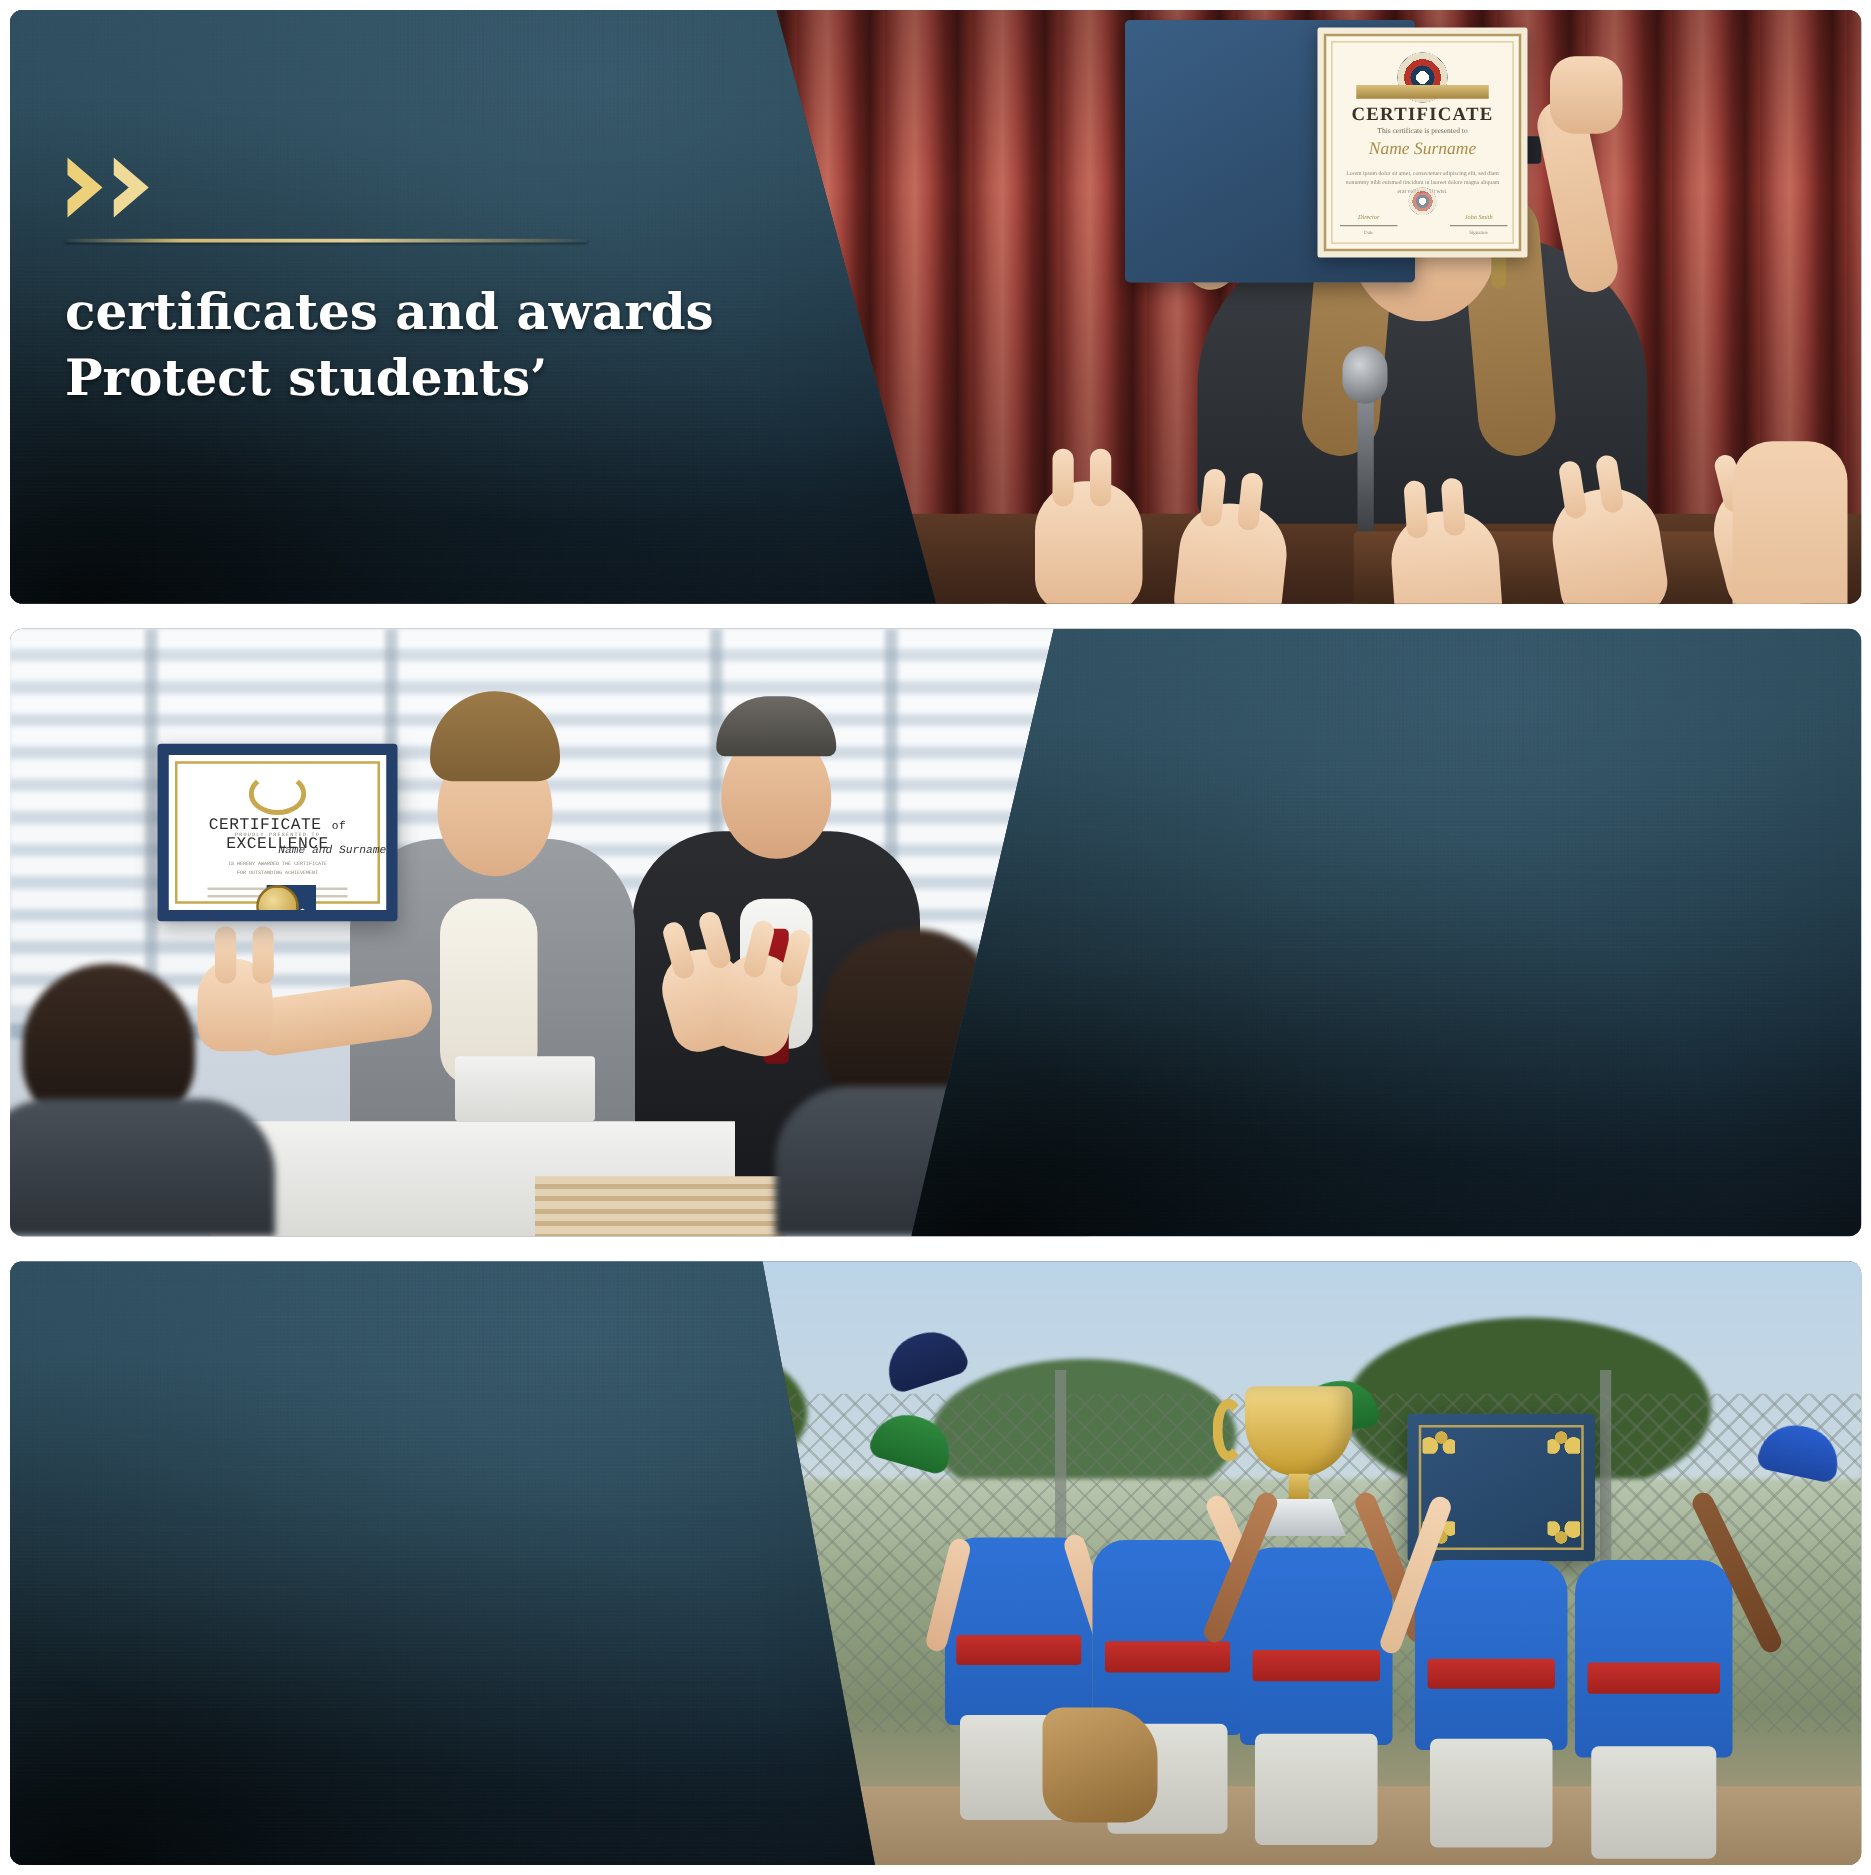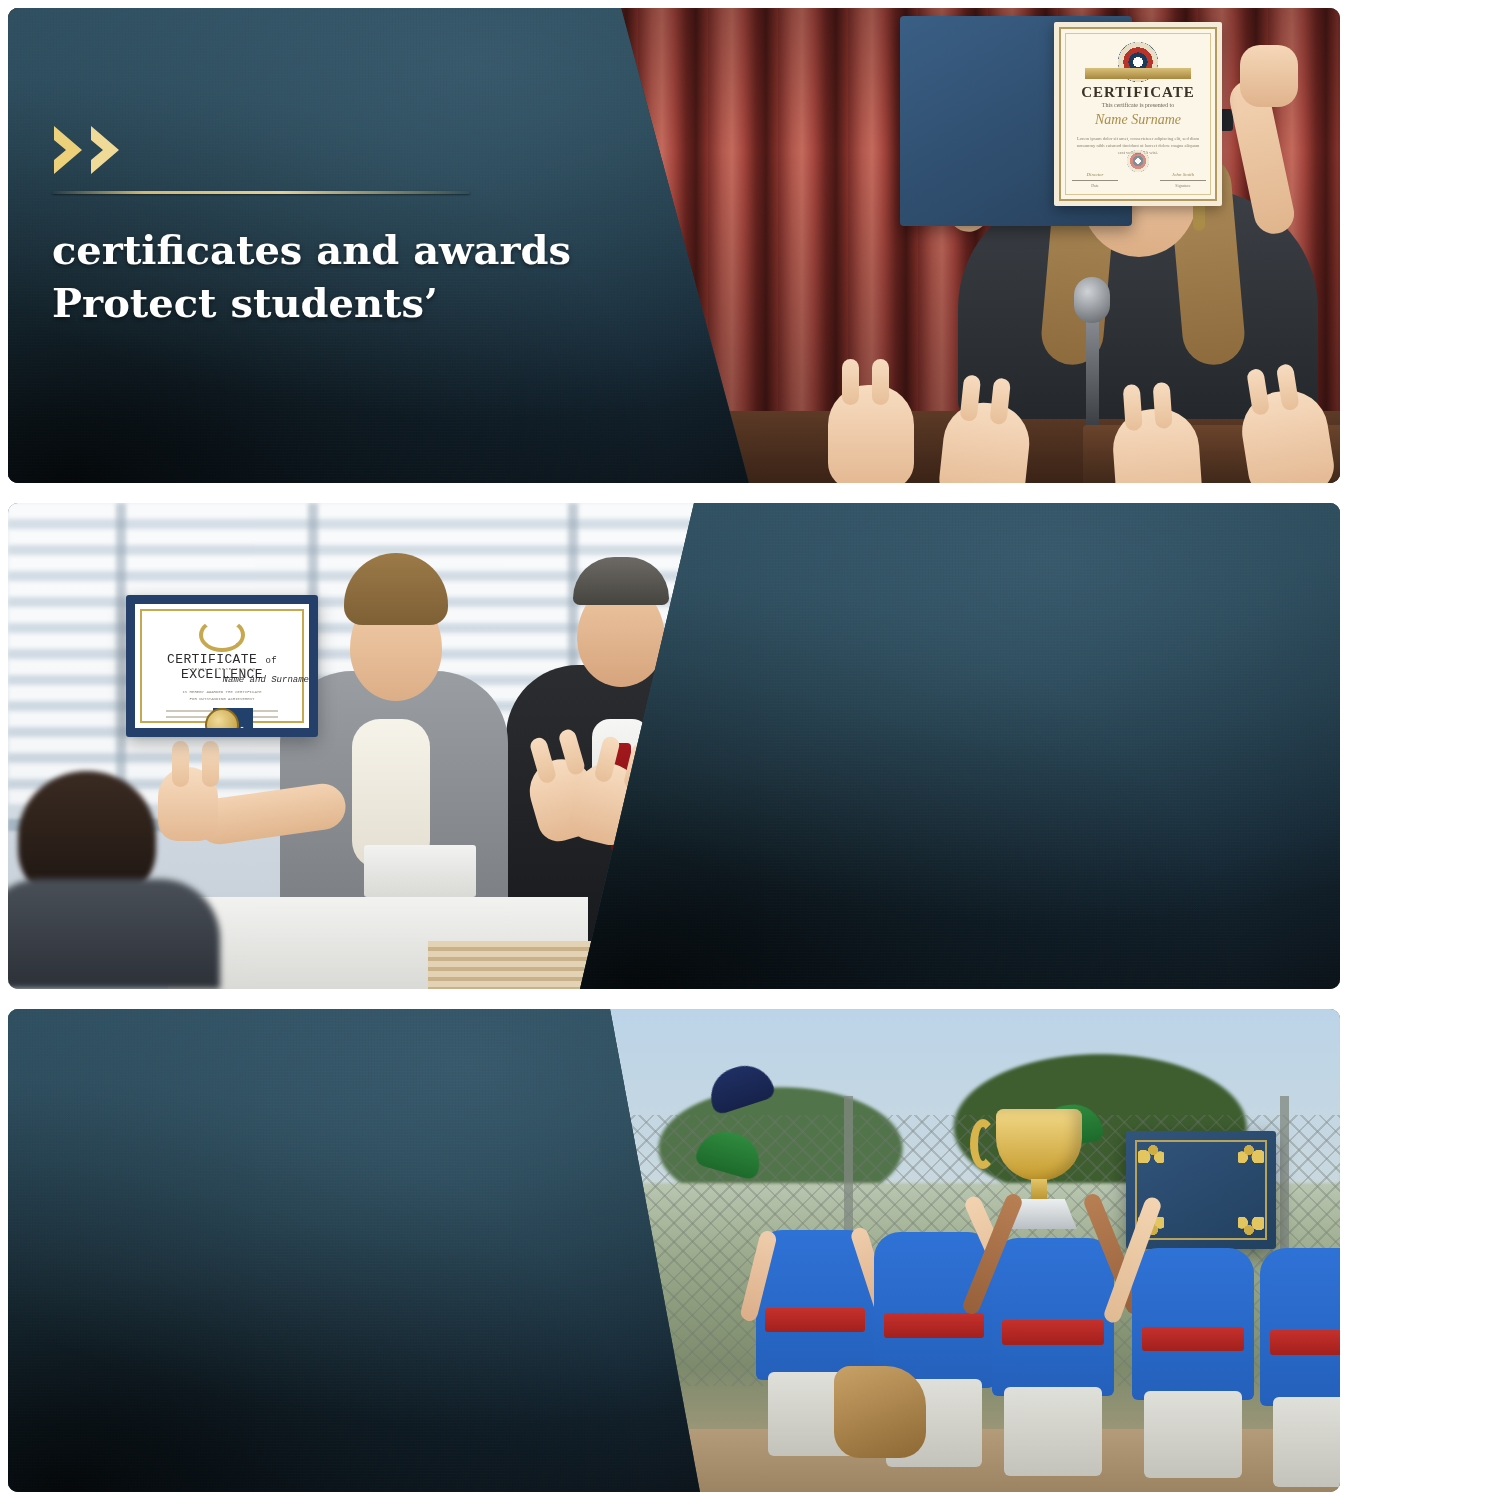--- a/index.html
+++ b/index.html
@@ -7,21 +7,21 @@
   body{
     width:1497px; height:1500px;
     font-family:"Liberation Serif", serif;
     overflow:hidden; position:relative;
   }
 
   .stage{ position:absolute; inset:0; background:#fff; }
 
   
   .panel{
-    position:absolute; left:8px; width:1332px;
+    position:absolute; left:8px; width:1481px;
     border-radius:10px; overflow:hidden;
     background:#1d3442;
   }
   #panel-school  { top:8px;    height:475px; }
   #panel-business{ top:503px;  height:486px; }
   #panel-award   { top:1009px; height:483px; }
 
   
   .photo{ position:absolute; top:0; height:100%; overflow:hidden; }
   .photo > *{ position:absolute; }

